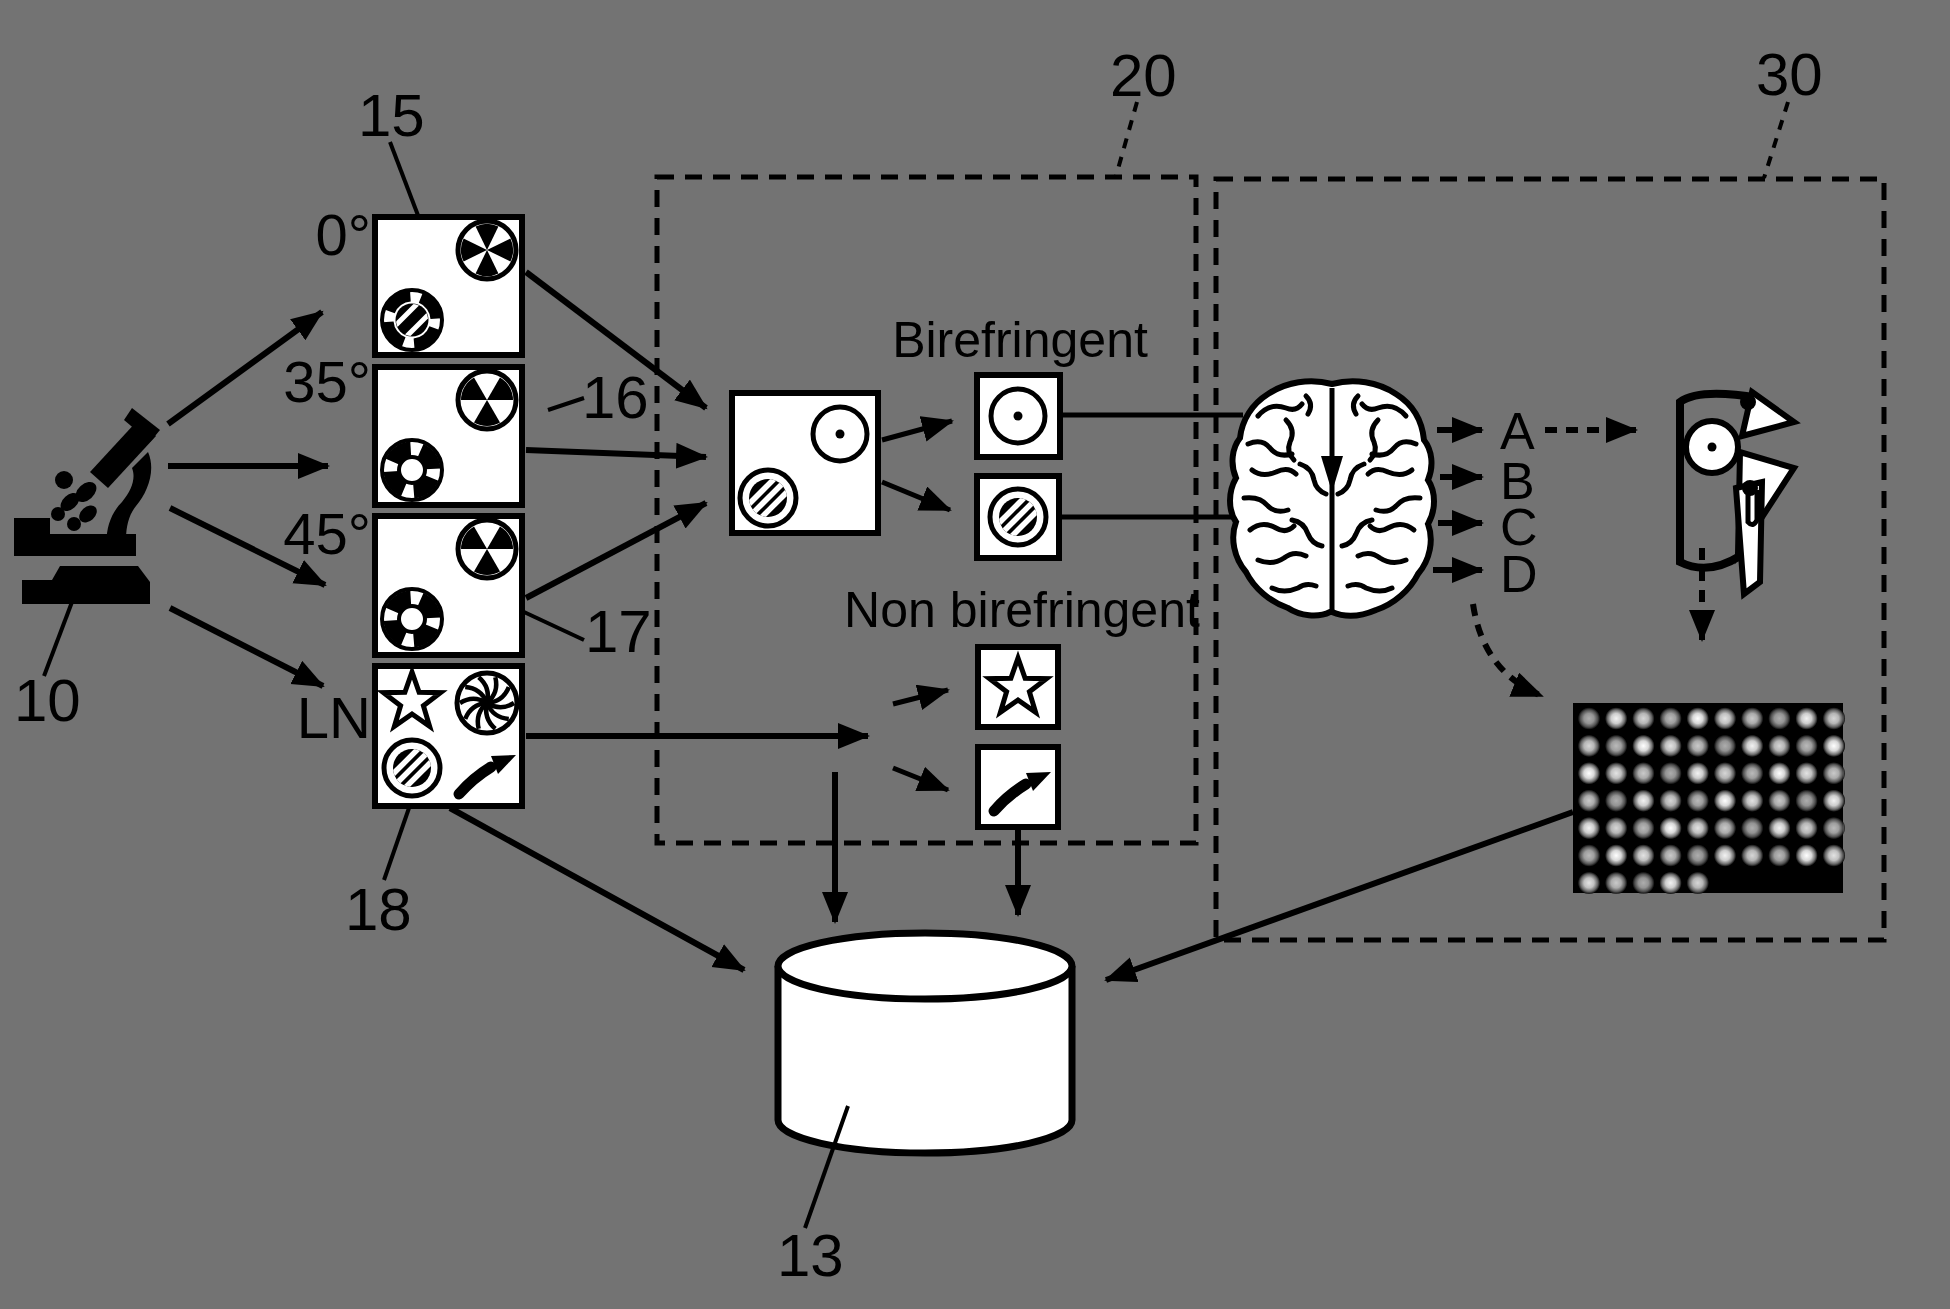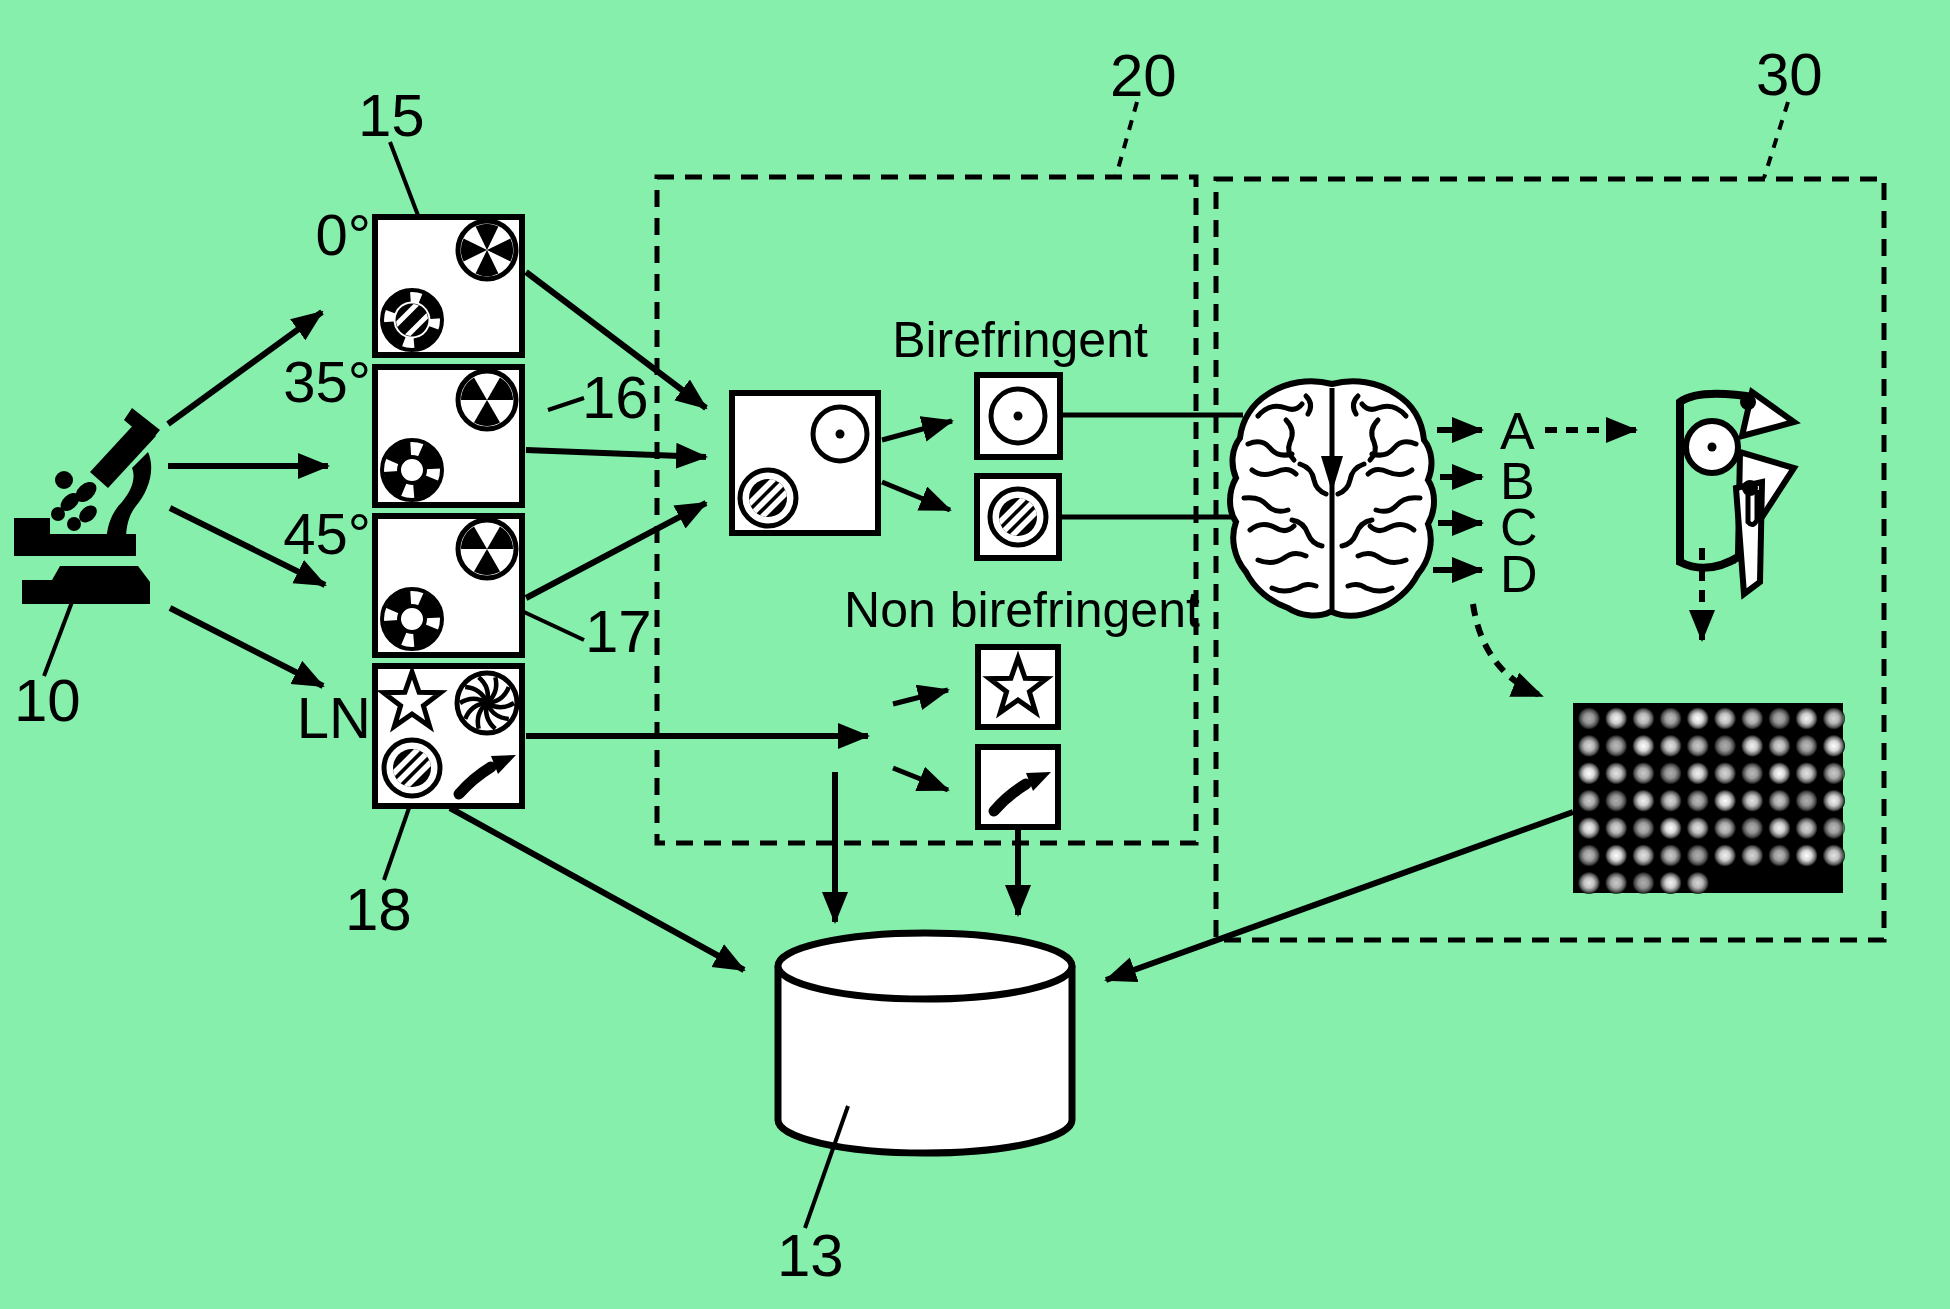--- a/index.html
+++ b/index.html
@@ -1,17 +1,17 @@
 <!DOCTYPE html>
 <html><head>
 <meta charset="utf-8">
 <style>
   html,body{margin:0;padding:0;background:#ffffff;}
   body{font-family:"Liberation Sans", sans-serif;}
-  #figure-wrap{width:1950px;height:1309px;background:#86efac;overflow:hidden;}
+  #figure-wrap{width:1950px;height:1309px;background:#737373;overflow:hidden;}
   svg{display:block;}
   text{fill:#000;font-family:"Liberation Sans", sans-serif;}
   .ref{font-size:60px;}
   .angle{font-size:58px;}
   .cat{font-size:50px;}
   .out{font-size:52px;}
   .thin{stroke:#000;stroke-width:4;fill:none;}
   .ln{stroke:#000;stroke-width:6;fill:none;}
   .ln5{stroke:#000;stroke-width:5;fill:none;}
   .dashbox{stroke:#000;stroke-width:5;fill:none;stroke-dasharray:17 11;}

